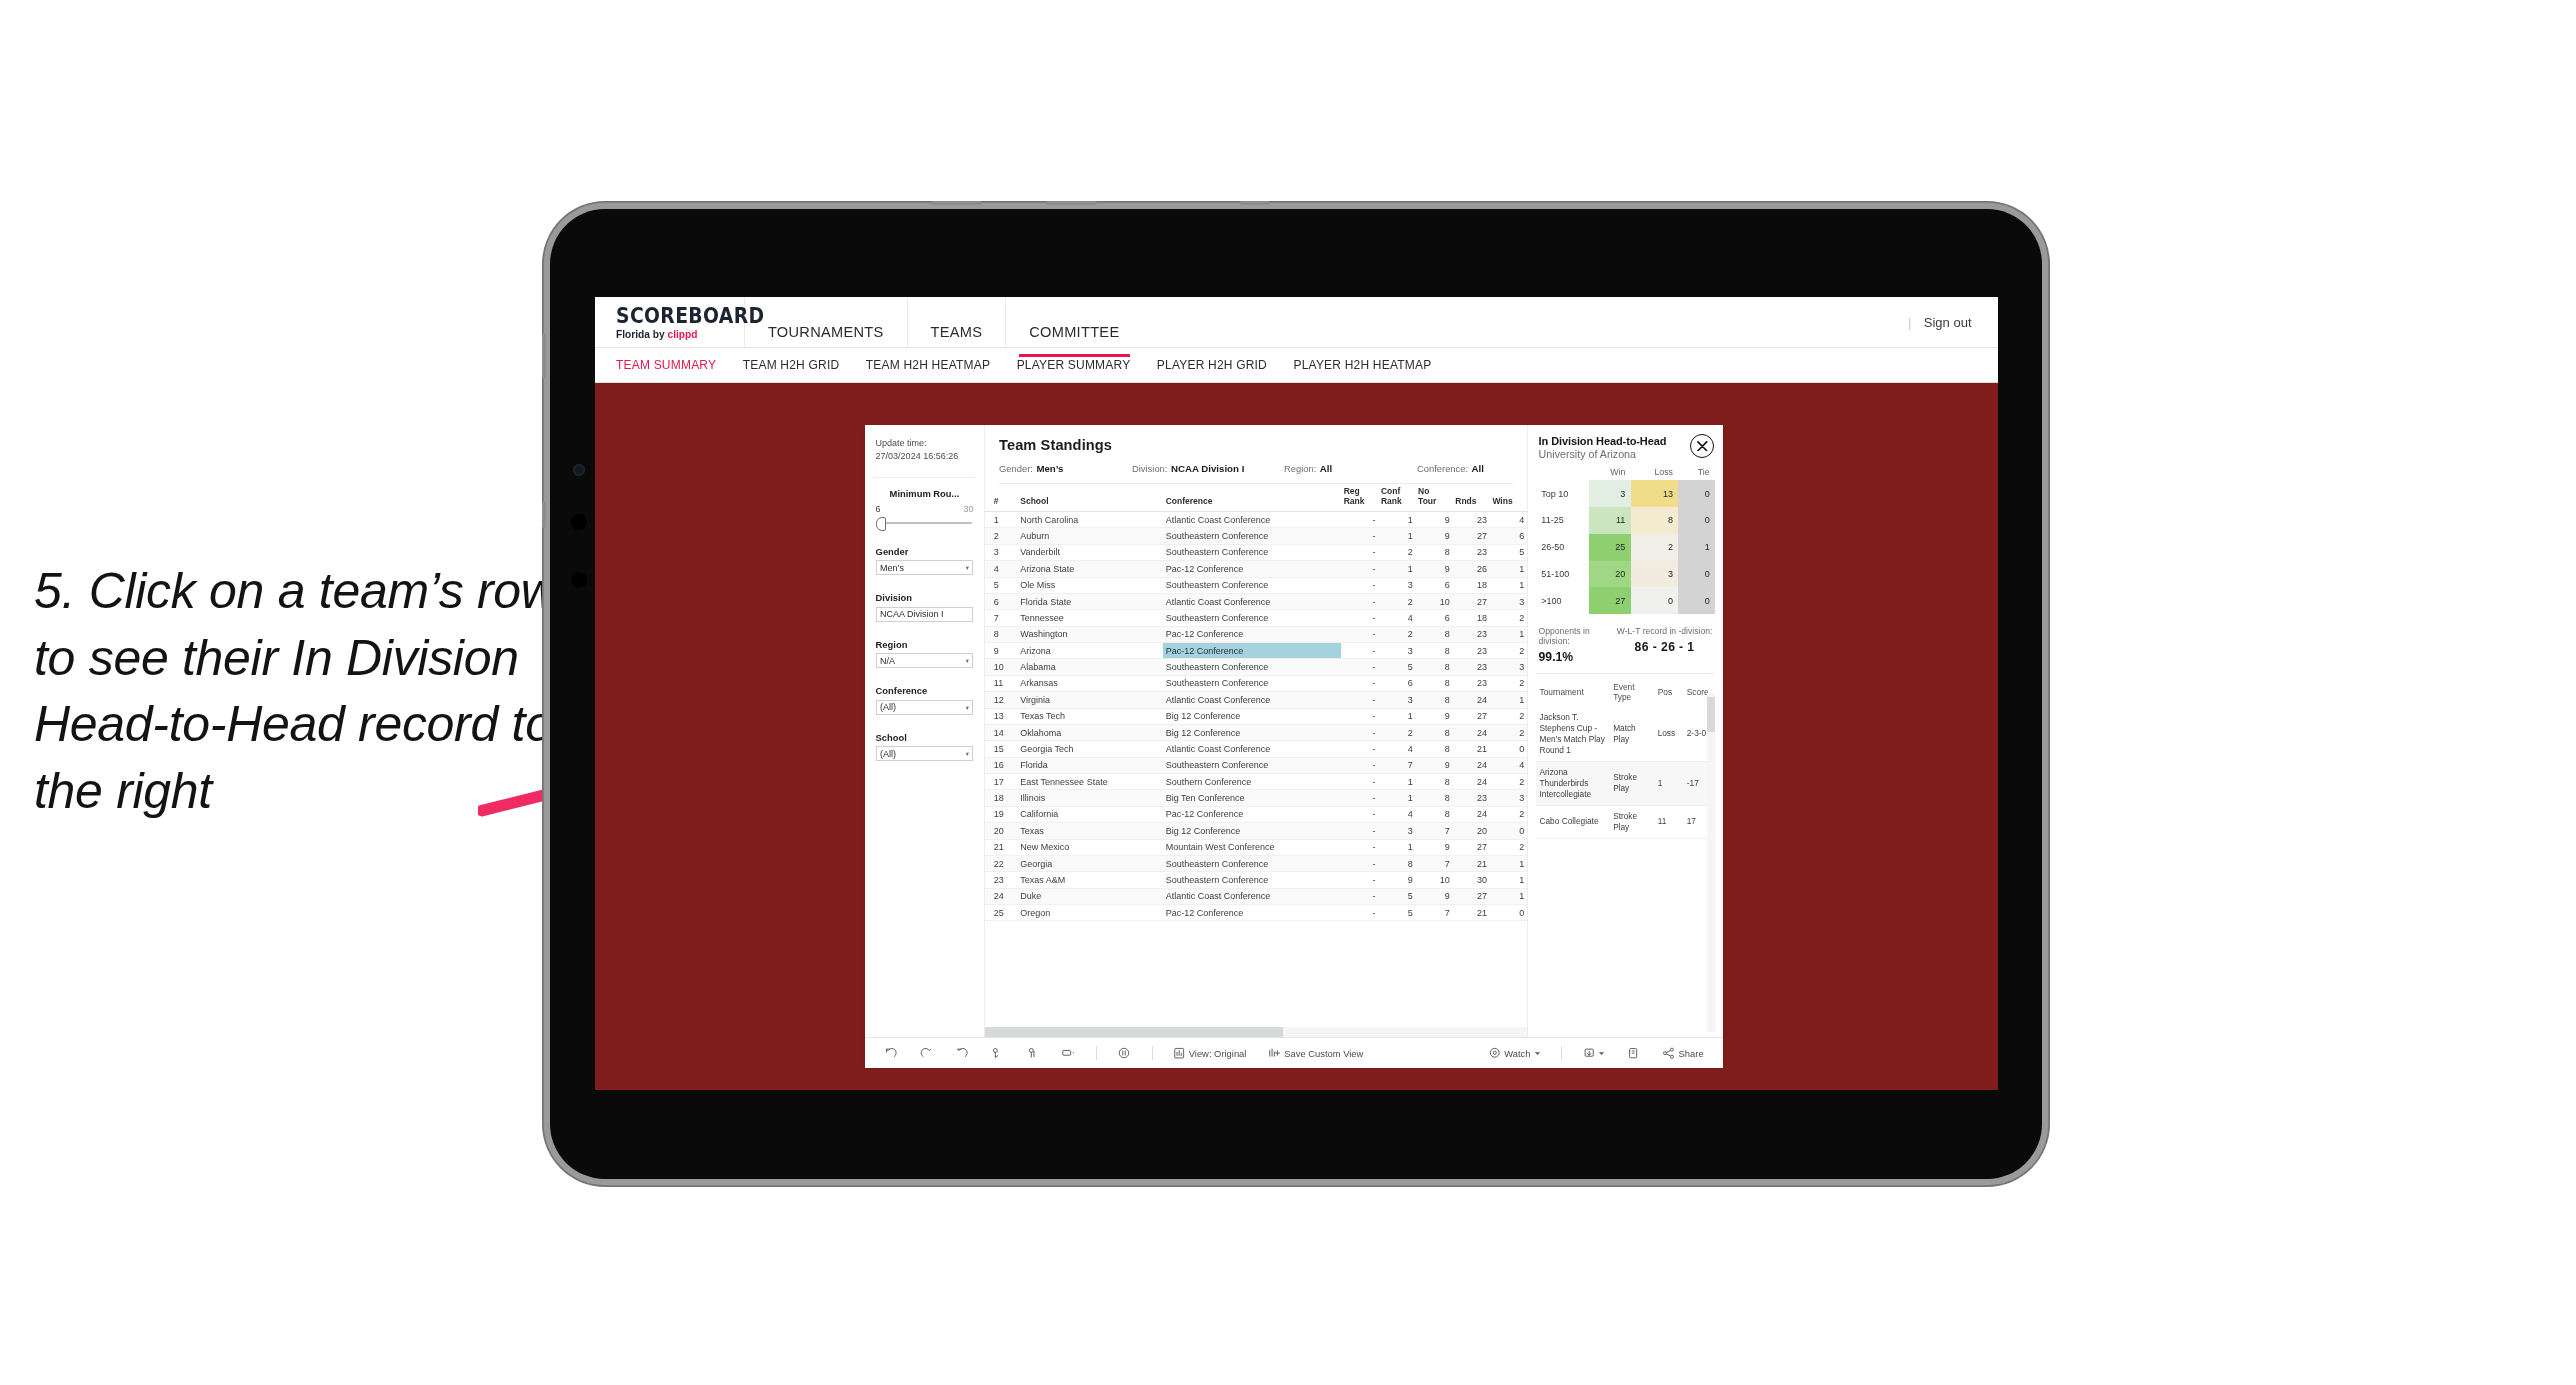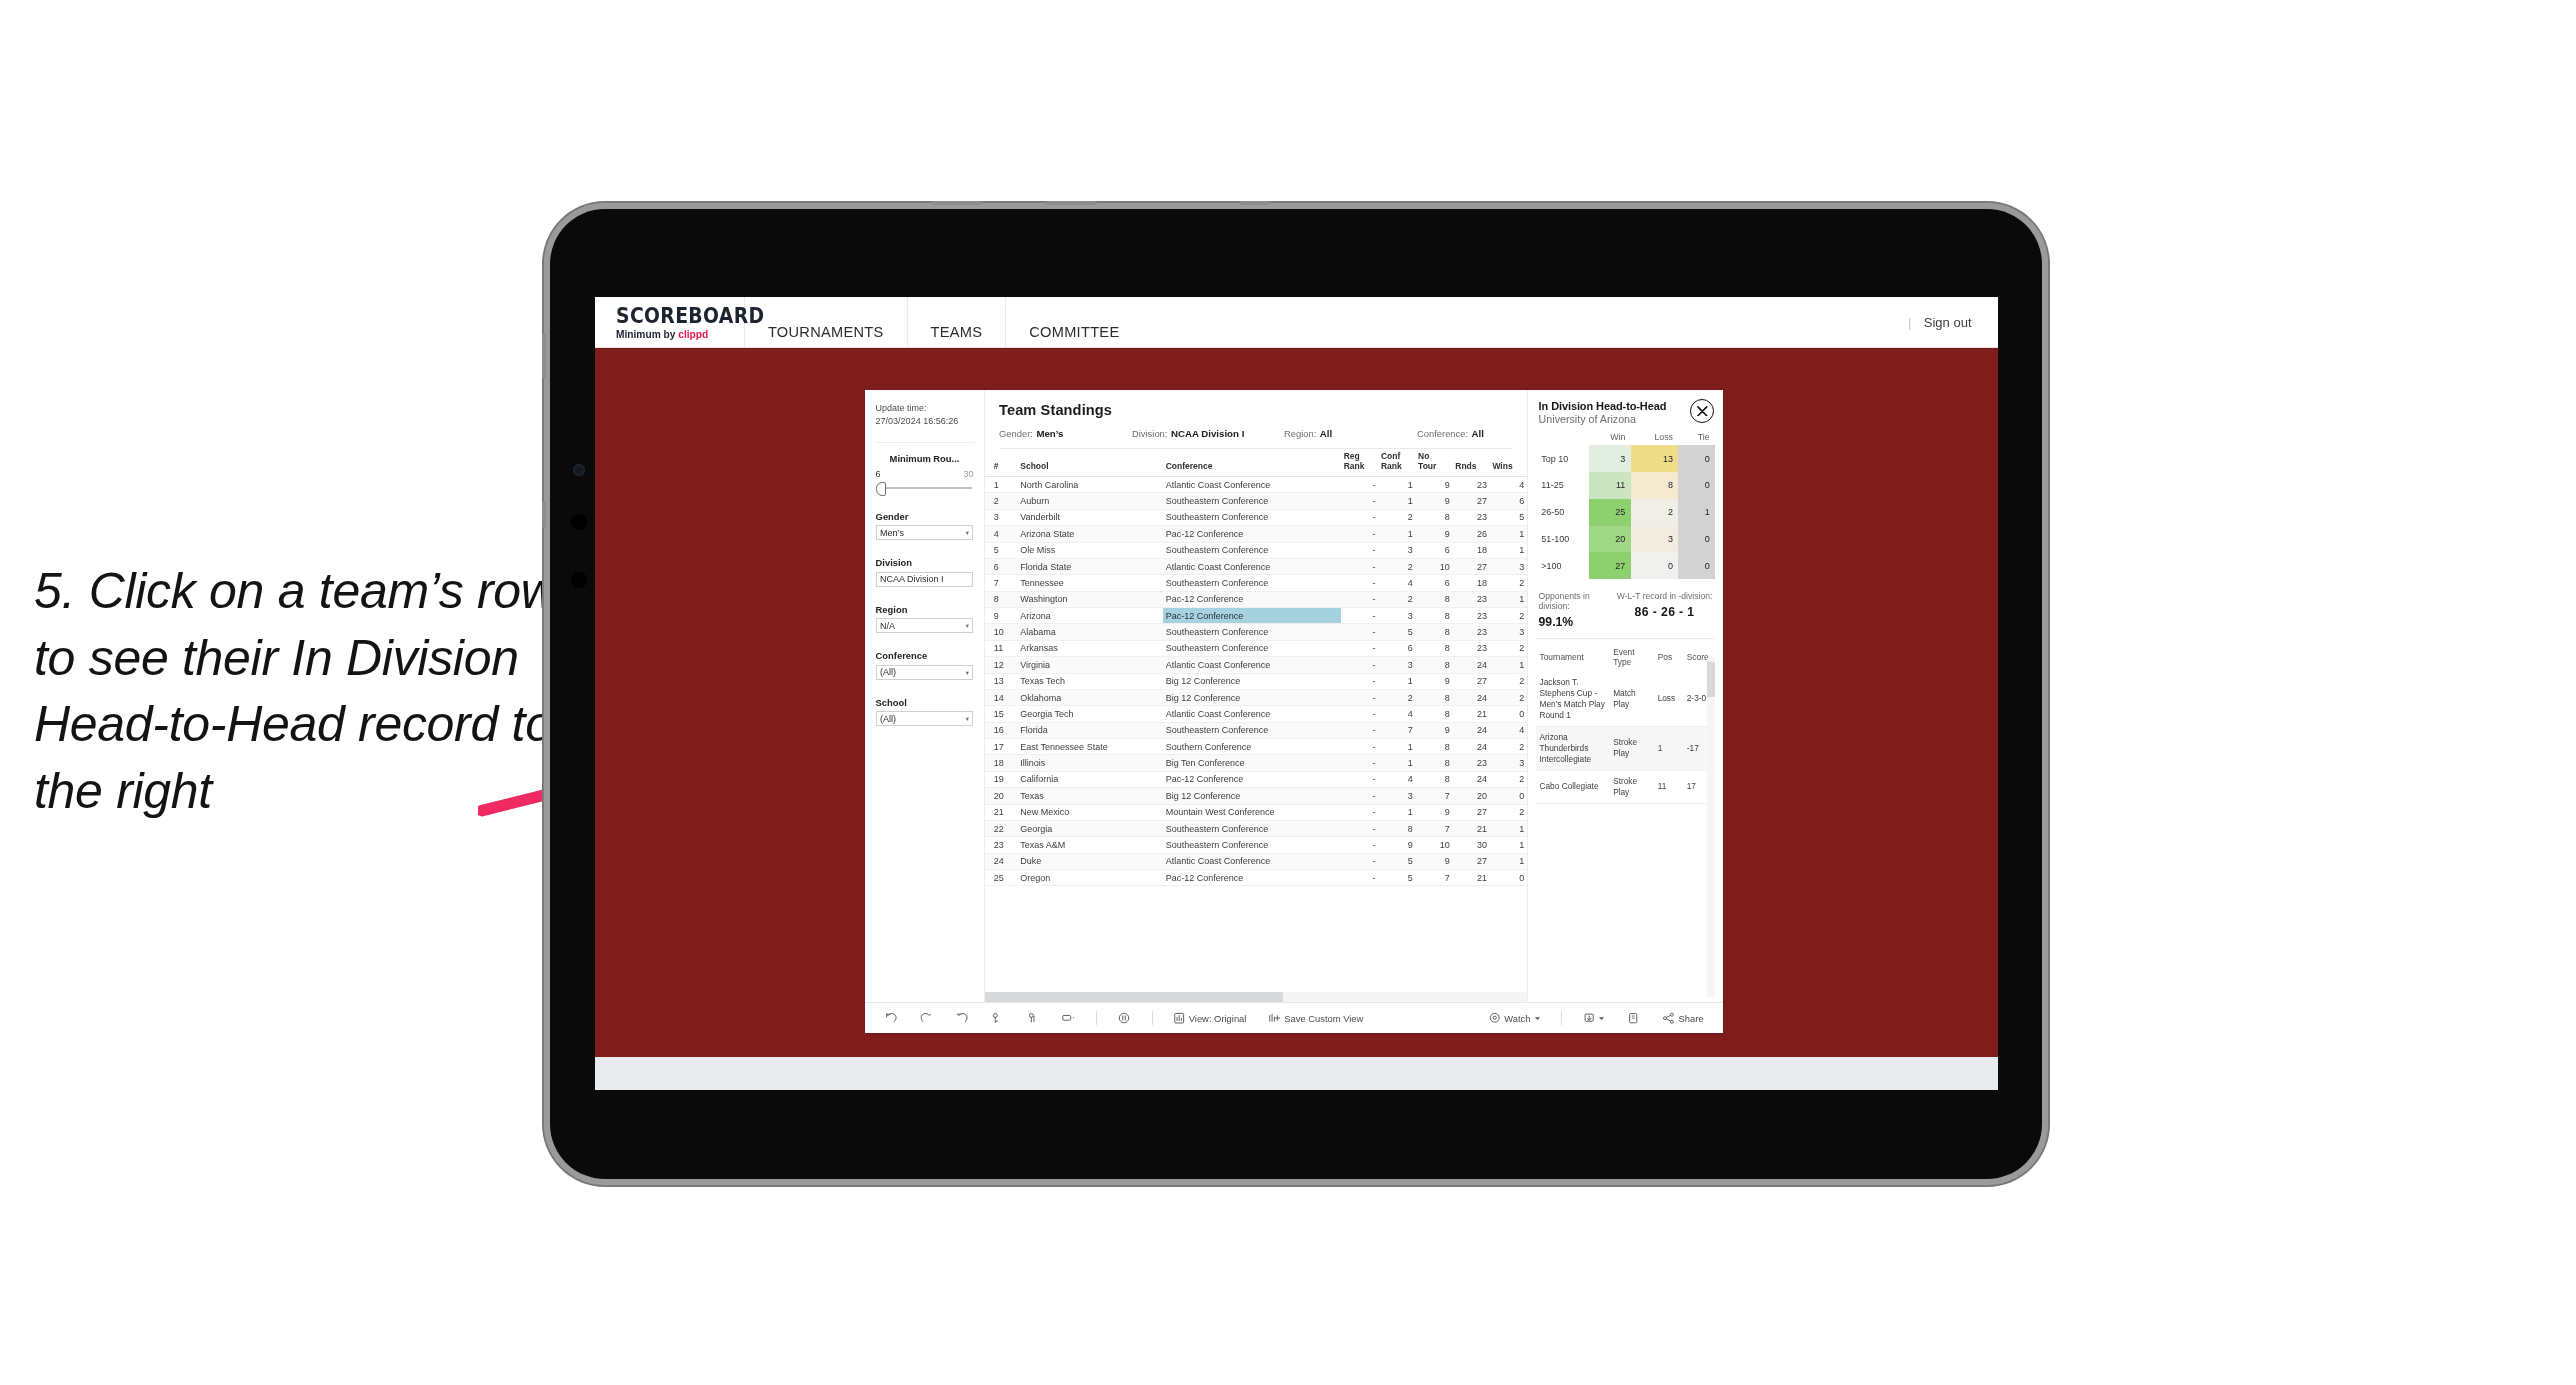--- a/index.html
+++ b/index.html
@@ -171,34 +171,42 @@
   <div class="cam" style="left:23px;top:255px;"></div>
   <div class="cam" style="left:21px;top:305px;width:16px;height:16px;background:#000;box-shadow:none;"></div>
   <div class="cam" style="left:21px;top:363px;width:16px;height:16px;background:#000;box-shadow:none;"></div>
 </div>
 
 <div id="screen">
 
   <div id="topnav">
     <div id="logo-wrap">
       <div id="logo-title">SCOREBOARD</div>
-      <div id="logo-sub"><span>Minimum by </span><span class="brand">clippd</span></div>
+      <div id="logo-sub"><span>Florida by </span><span class="brand">clippd</span></div>
     </div>
     <div class="topnav-sep"></div>
     <div class="topnav-item">TOURNAMENTS</div>
     <div class="topnav-sep"></div>
     <div class="topnav-item">TEAMS</div>
     <div class="topnav-sep"></div>
     <div class="topnav-item active">COMMITTEE</div>
     <div id="signout-area">
       <span class="bar">|</span>
       <span>Sign out</span>
     </div>
   </div>
 
+  <div id="subnav">
+    <div class="subnav-item active">TEAM SUMMARY</div>
+    <div class="subnav-item">TEAM H2H GRID</div>
+    <div class="subnav-item">TEAM H2H HEATMAP</div>
+    <div class="subnav-item">PLAYER SUMMARY</div>
+    <div class="subnav-item">PLAYER H2H GRID</div>
+    <div class="subnav-item">PLAYER H2H HEATMAP</div>
+  </div>
 
   <div id="viz-area">
     <div id="viz-card">
       <div id="viz-body">
 
         <div id="filters">
           <div class="f-block">
             <div id="update-time">
               <div>Update time:</div>
               <div>27/03/2024 16:56:26</div>

